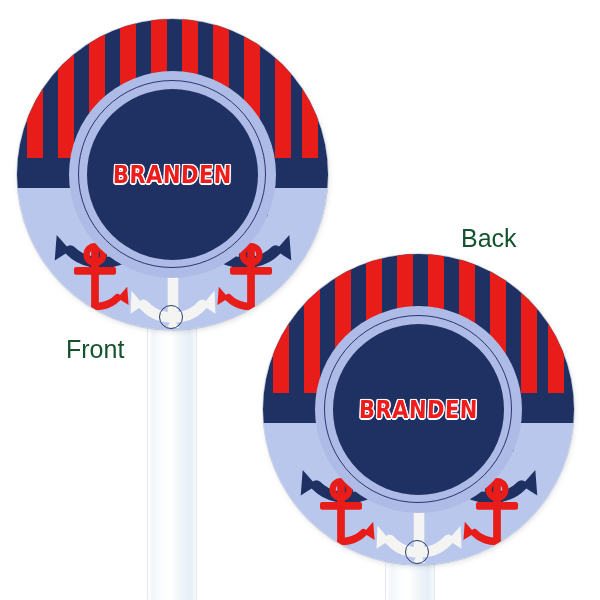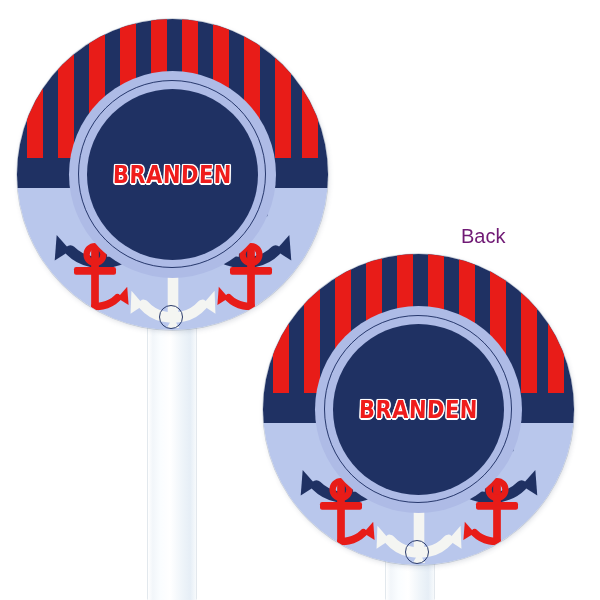--- a/index.html
+++ b/index.html
@@ -90,23 +90,23 @@
   
   .hole{
     position:absolute;border-radius:50%;
     border:1.5px solid #2a3b6b;
     background:transparent;
   }
 
   
   .caption{
     position:absolute;
-    color:#701a75;
+    color:#14532d;
     font-family:"Liberation Sans", sans-serif;
-    font-size:20px;
+    font-size:25px;
     line-height:1;
     white-space:nowrap;
   }
 </style>
 </head>
 <body>
 
 <div id="stage">
 
   <div class="paddle" style="left:0;top:0;width:600px;height:600px;">
@@ -304,16 +304,17 @@
         <div class="core" style="left:18px;top:18px;width:171px;height:171px;">
           <span class="name" style="font-size:21px;">BRANDEN</span>
         </div>
       </div>
 
       <div class="hole" style="left:142px;top:286px;width:22px;height:22px;"></div>
 
     </div>
   </div>
 
+  <div class="caption" style="left:66px;top:337px;">Front</div>
 
   <div class="caption" style="left:461px;top:226px;">Back</div>
 
 </div>
 
 </body></html>

